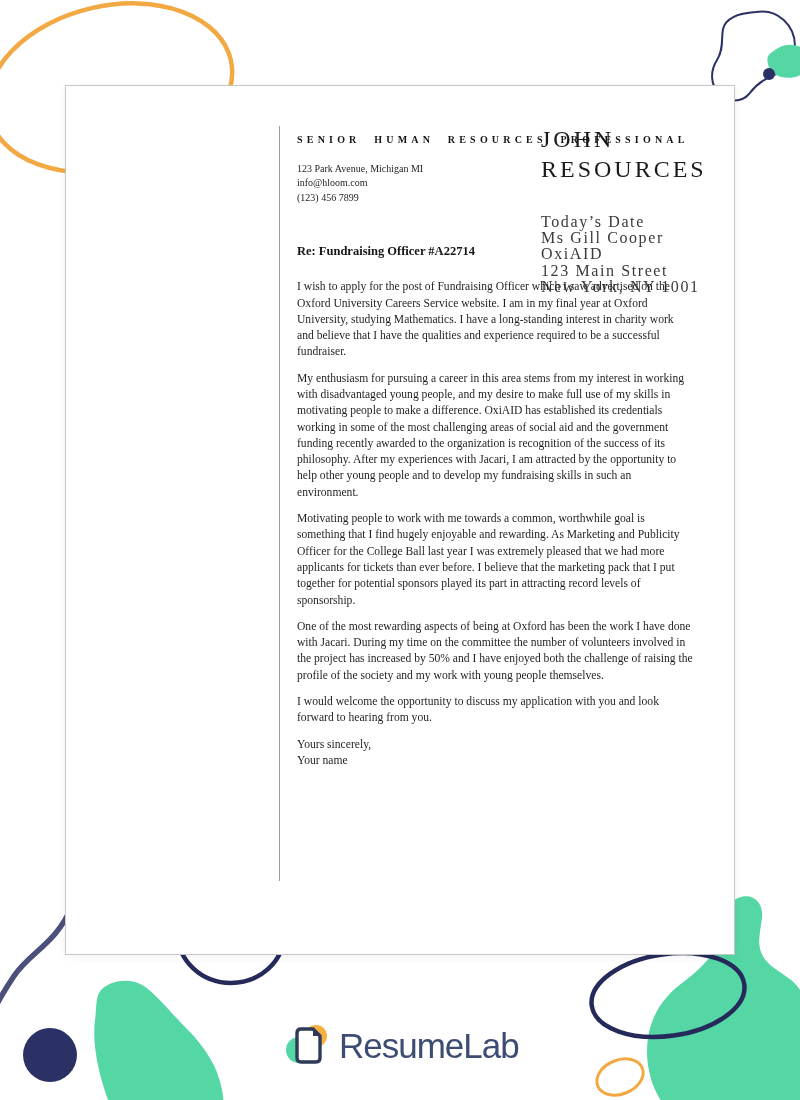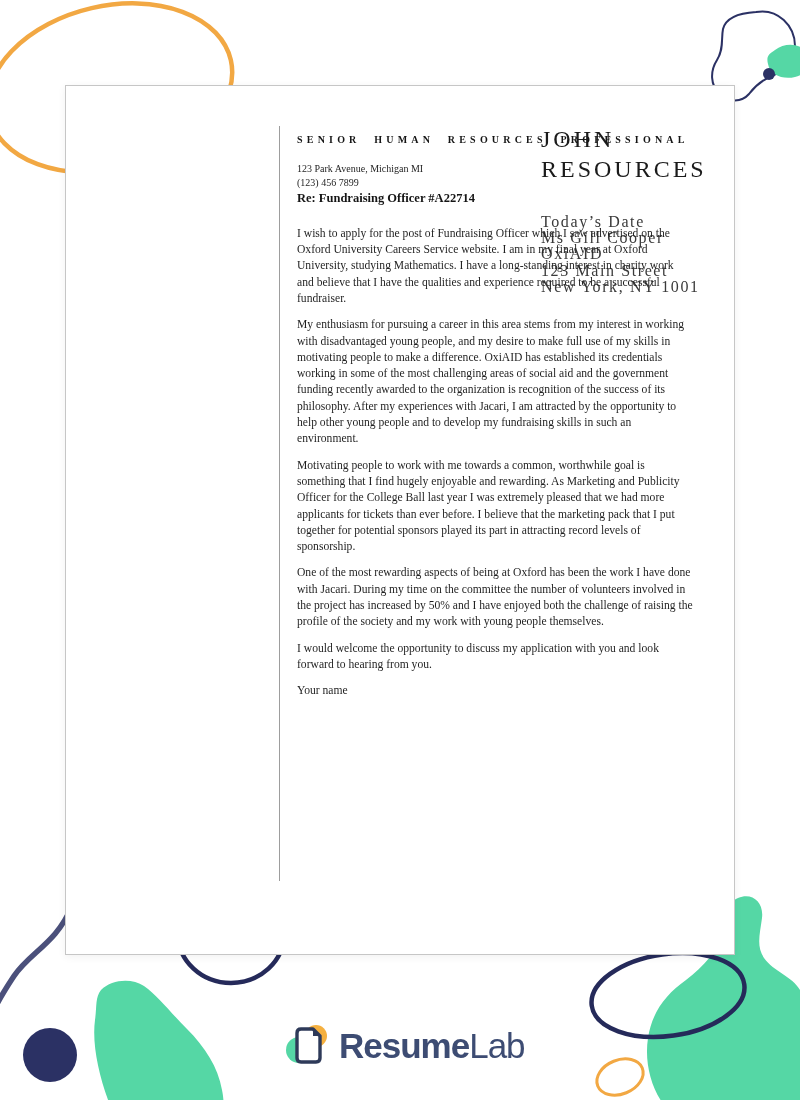--- a/index.html
+++ b/index.html
@@ -26,34 +26,34 @@
     position:absolute;left:213px;top:40px;width:1px;height:755px;background:#9d9d9d;
   }
   .main{
     position:absolute;left:231px;top:47px;width:396px;color:#1e1e1e;
   }
   .heading{
     font-size:10px;font-weight:bold;letter-spacing:4.2px;word-spacing:7px;
     color:#151515;line-height:14px;
   }
   .contact{margin-top:15px;font-size:10px;line-height:14.4px;color:#242424;}
-  .subject{font-size:12.5px;font-weight:bold;color:#151515;line-height:15px;}
+  .subject{margin-top:39px;font-size:12.5px;font-weight:bold;color:#151515;line-height:15px;}
   .body-copy{margin-top:20px;}
   .body-copy p{margin:0 0 10px 0;font-size:11.6px;line-height:16.3px;color:#1f1f1f;}
   .closing{margin-top:1px;font-size:11.6px;line-height:16.3px;color:#1f1f1f;}
   
   .logo{
     position:absolute;left:286px;top:1023px;z-index:1;
     display:flex;align-items:center;gap:9px;
   }
   .logo-text{
     font-family:"Liberation Sans",sans-serif;font-size:35px;letter-spacing:-1px;
     color:#3d4c73;white-space:nowrap;
   }
-  .logo-text .bold{font-weight:700;}
+  .logo-text .bold{font-weight:400;}
   .logo-text .light{font-weight:400;text-align:right;}
 </style>
 </head>
 <body>
 
 <svg class="decor" viewBox="0 0 800 1100" xmlns="http://www.w3.org/2000/svg">
 
   <g>
     <ellipse cx="110" cy="88" rx="124" ry="82" fill="none" stroke="#F2A843" stroke-width="4.5" transform="rotate(-13 110 88)"></ellipse>
   </g>
@@ -93,34 +93,36 @@
     <div>New York, NY 1001</div>
   </div>
 
   <div class="divider"></div>
 
   <div class="main">
     <div class="heading">SENIOR HUMAN RESOURCES PROFESSIONAL</div>
 
     <div class="contact">
       <div>123 Park Avenue, Michigan MI</div>
+      <div>info@hloom.com</div>
       <div>(123) 456 7899</div>
     </div>
 
     <div class="subject">Re: Fundraising Officer #A22714</div>
 
     <div class="body-copy">
       <p>I wish to apply for the post of Fundraising Officer which I saw advertised on the Oxford University Careers Service website. I am in my final year at Oxford University, studying Mathematics. I have a long-standing interest in charity work and believe that I have the qualities and experience required to be a successful fundraiser.</p>
       <p>My enthusiasm for pursuing a career in this area stems from my interest in working with disadvantaged young people, and my desire to make full use of my skills in motivating people to make a difference. OxiAID has established its credentials working in some of the most challenging areas of social aid and the government funding recently awarded to the organization is recognition of the success of its philosophy. After my experiences with Jacari, I am attracted by the opportunity to help other young people and to develop my fundraising skills in such an environment.</p>
       <p>Motivating people to work with me towards a common, worthwhile goal is something that I find hugely enjoyable and rewarding. As Marketing and Publicity Officer for the College Ball last year I was extremely pleased that we had more applicants for tickets than ever before. I believe that the marketing pack that I put together for potential sponsors played its part in attracting record levels of sponsorship.</p>
       <p>One of the most rewarding aspects of being at Oxford has been the work I have done with Jacari. During my time on the committee the number of volunteers involved in the project has increased by 50% and I have enjoyed both the challenge of raising the profile of the society and my work with young people themselves.</p>
       <p>I would welcome the opportunity to discuss my application with you and look forward to hearing from you.</p>
     </div>
 
     <div class="closing">
+      <div>Yours sincerely,</div>
       <div>Your name</div>
     </div>
   </div>
 </div>
 
 <div class="logo">
   <svg width="44" height="46" viewBox="0 0 44 46" xmlns="http://www.w3.org/2000/svg">
     <circle cx="13" cy="27" r="13" fill="#55D7A5"></circle>
     <circle cx="30" cy="13" r="11" fill="#F5B03F"></circle>
     <path d="M 15 6 L 27 6 L 34 13 L 34 35 Q 34 39 30 39 L 15 39 Q 11 39 11 35 L 11 10 Q 11 6 15 6 Z" fill="#ffffff" stroke="#2E3A59" stroke-width="3.4" stroke-linejoin="round"></path>

